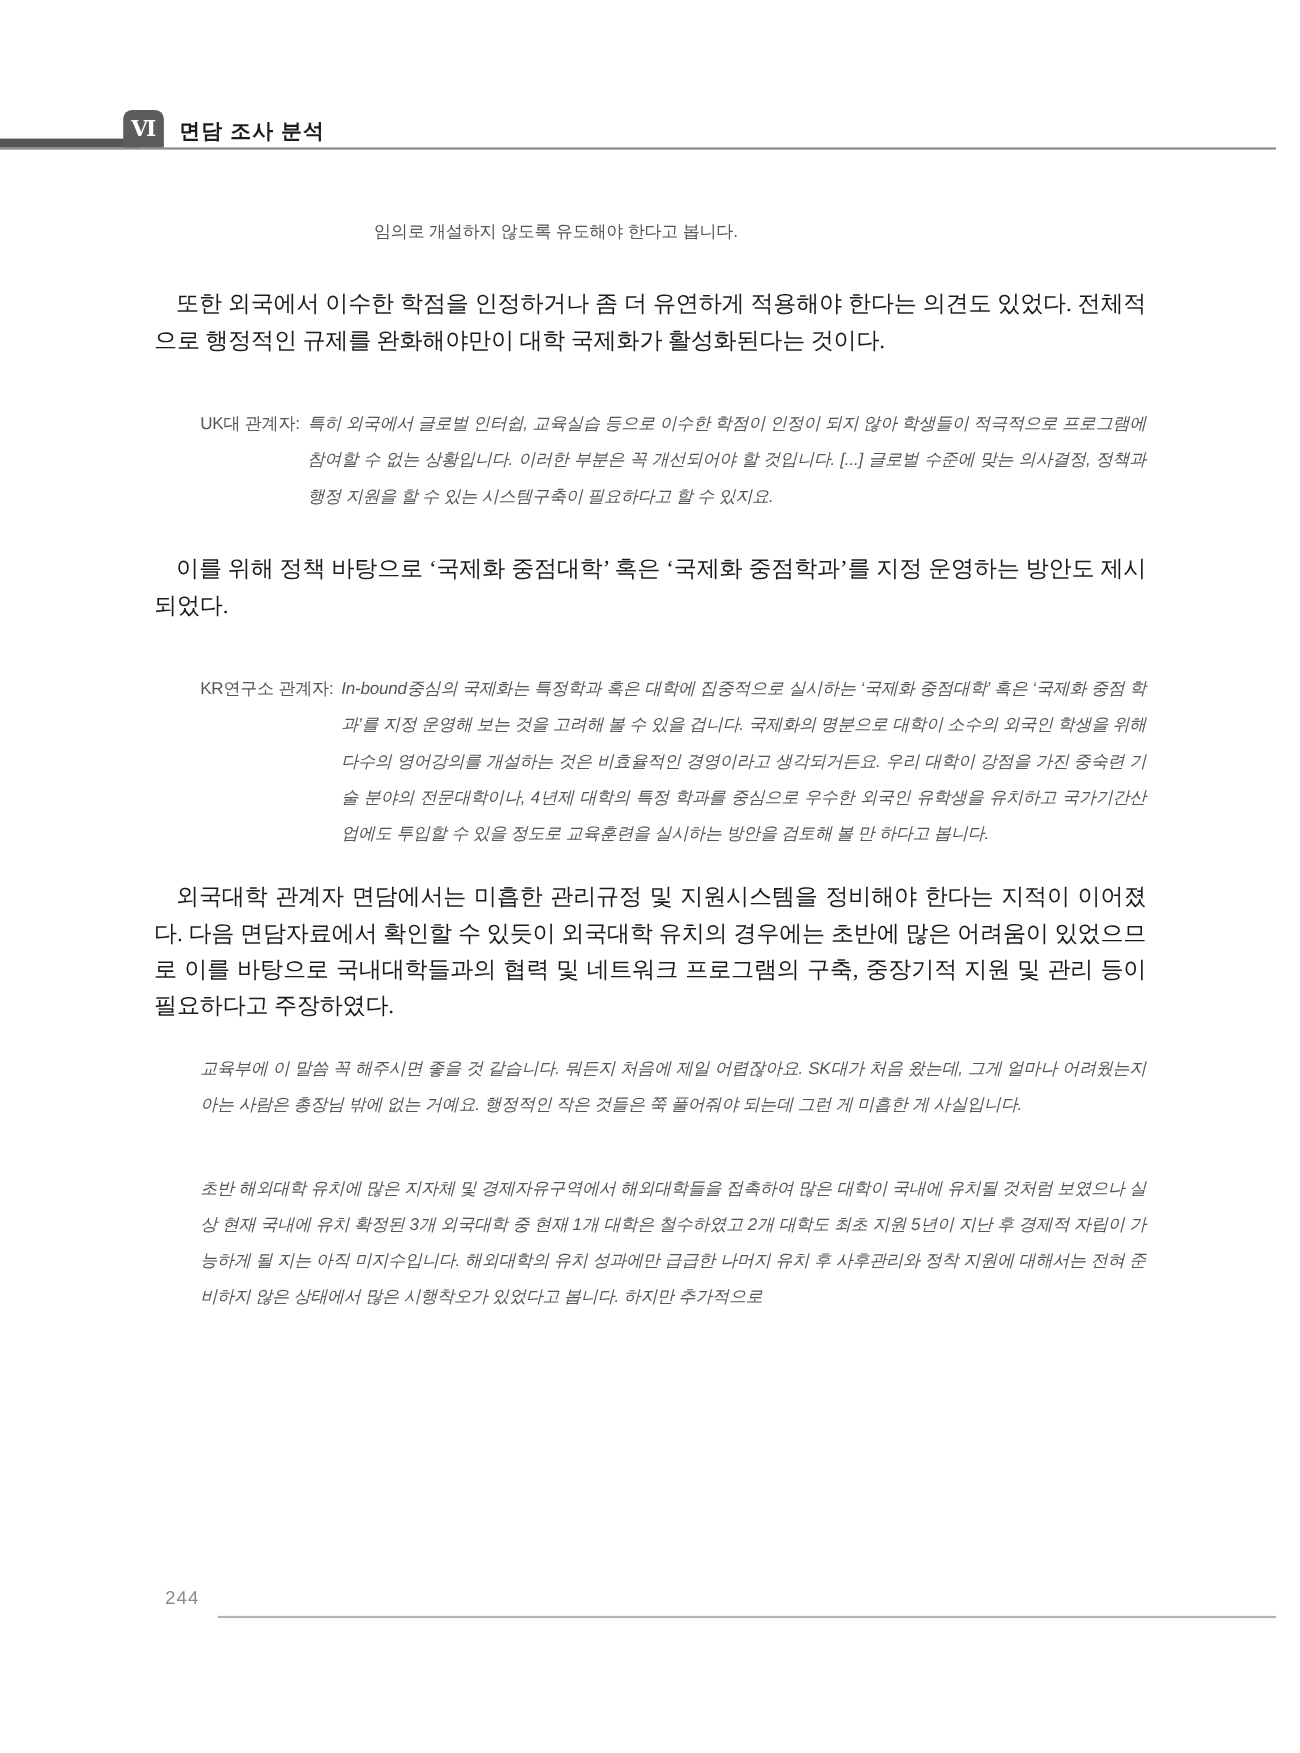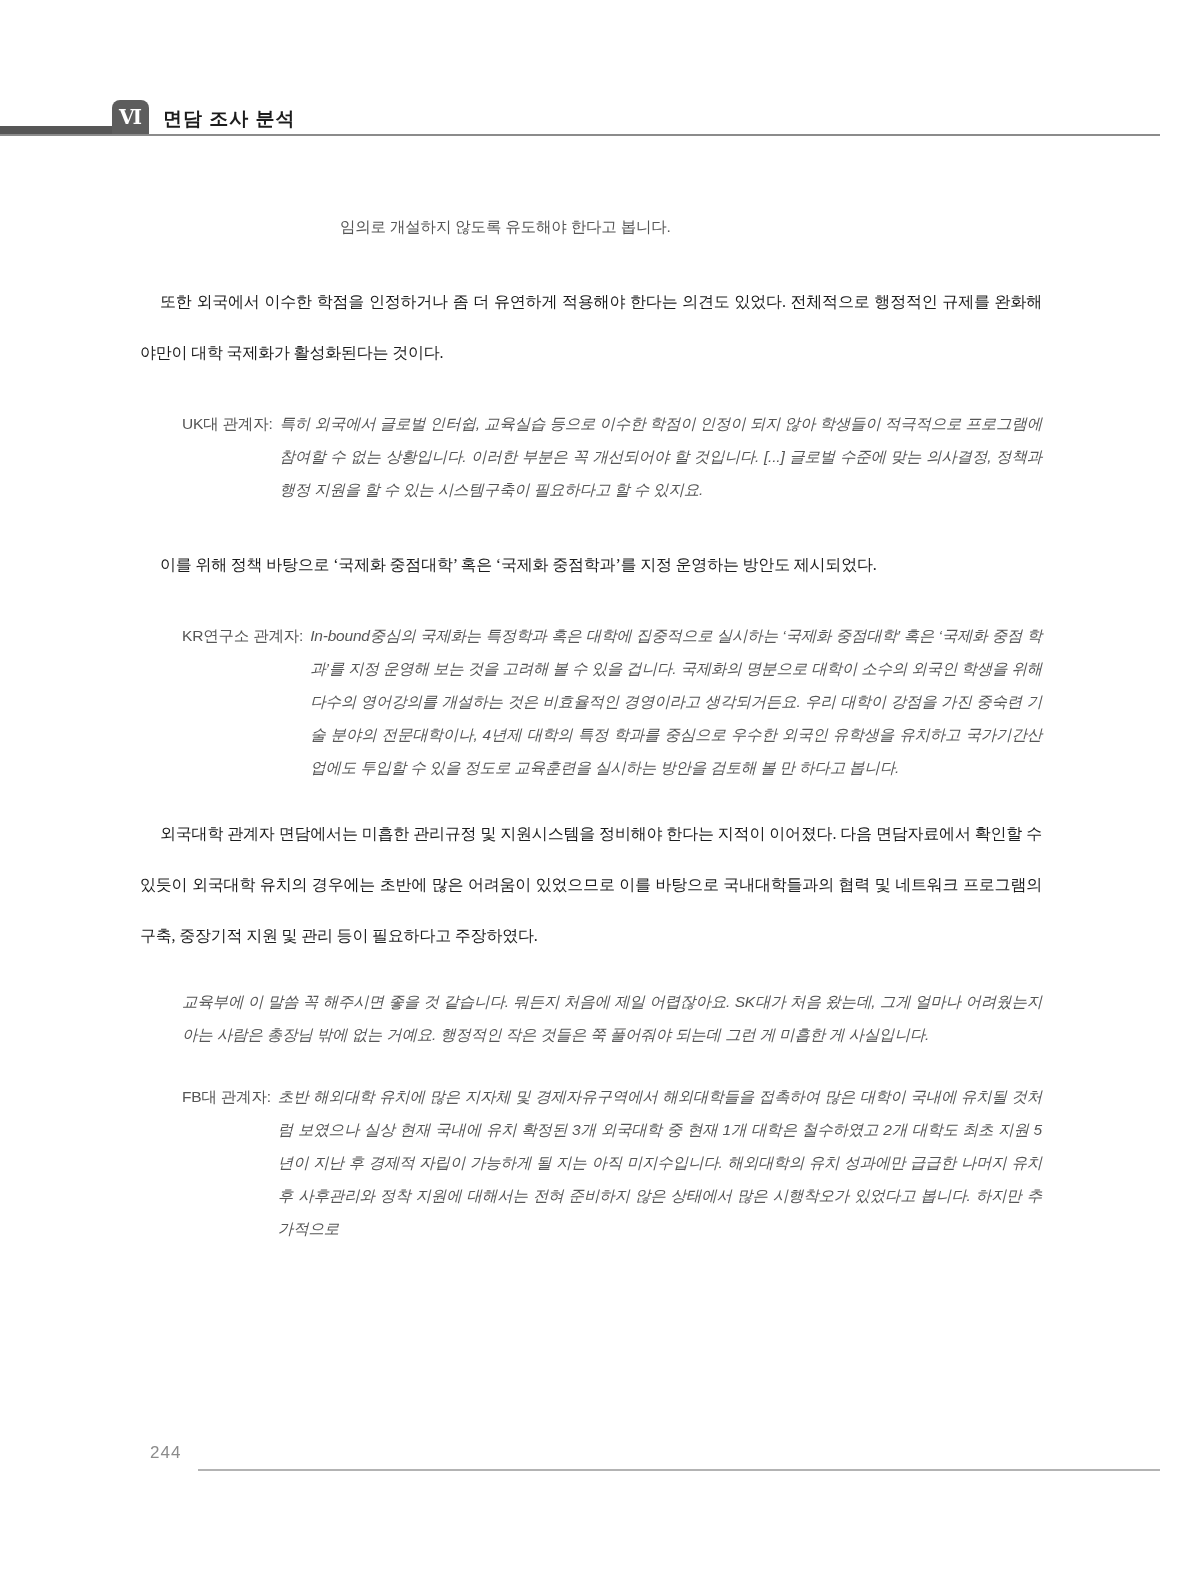--- a/index.html
+++ b/index.html
@@ -32,39 +32,39 @@
   .hdr-title{
     position:absolute;top:106px;left:163px;
     font-size:19px;font-weight:600;color:#1c1c1c;
     letter-spacing:1px;
     text-align:center;
   }
   
   .content{
     position:absolute;top:136px;left:0;
     width:1182px;
-    padding:16px 140px 0 140px;
+    padding:0 140px 0 140px;
     box-sizing:border-box;
   }
   .quote-tail{
     margin-top:58px;
     padding-left:200px;
     font-size:15.5px;line-height:33px;color:#555555;
     letter-spacing:-0.2px;
   }
   .para{
     margin-top:33px;
     font-family:"Liberation Serif","DejaVu Serif",serif;
-    font-size:16px;line-height:51px;color:#1b1b1b;
+    font-size:21px;line-height:33px;color:#1b1b1b;
     text-align:justify;
     text-indent:20px;
     letter-spacing:-0.2px;
   }
   .quote{
-    margin-top:29px;
+    margin-top:43px;
     padding-left:42px;
     display:flex;
     font-size:15.5px;line-height:33px;color:#555555;
     letter-spacing:-0.2px;
   }
   .q-label{white-space:nowrap;padding-right:7px;}
   .q-text{flex:1;text-align:justify;font-style:italic;}
   .tight{margin-top:24px;}
   
   .footer-pagenum{
@@ -106,21 +106,20 @@
       <span class="q-text">In-bound중심의 국제화는 특정학과 혹은 대학에 집중적으로 실시하는 ‘국제화 중점대학’ 혹은 ‘국제화 중점 학과’를 지정 운영해 보는 것을 고려해 볼 수 있을 겁니다. 국제화의 명분으로 대학이 소수의 외국인 학생을 위해 다수의 영어강의를 개설하는 것은 비효율적인 경영이라고 생각되거든요. 우리 대학이 강점을 가진 중숙련 기술 분야의 전문대학이나, 4년제 대학의 특정 학과를 중심으로 우수한 외국인 유학생을 유치하고 국가기간산업에도 투입할 수 있을 정도로 교육훈련을 실시하는 방안을 검토해 볼 만 하다고 봅니다.</span>
     </div>
 
     <div class="para tight">외국대학 관계자 면담에서는 미흡한 관리규정 및 지원시스템을 정비해야 한다는 지적이 이어졌다. 다음 면담자료에서 확인할 수 있듯이 외국대학 유치의 경우에는 초반에 많은 어려움이 있었으므로 이를 바탕으로 국내대학들과의 협력 및 네트워크 프로그램의 구축, 중장기적 지원 및 관리 등이 필요하다고 주장하였다.</div>
 
     <div class="quote tight">
       <span class="q-text">교육부에 이 말씀 꼭 해주시면 좋을 것 같습니다. 뭐든지 처음에 제일 어렵잖아요. SK대가 처음 왔는데, 그게 얼마나 어려웠는지 아는 사람은 총장님 밖에 없는 거예요. 행정적인 작은 것들은 쭉 풀어줘야 되는데 그런 게 미흡한 게 사실입니다.</span>
     </div>
 
     <div class="quote">
-      <span class="q-label">FB대 관계자:</span>
       <span class="q-text">초반 해외대학 유치에 많은 지자체 및 경제자유구역에서 해외대학들을 접촉하여 많은 대학이 국내에 유치될 것처럼 보였으나 실상 현재 국내에 유치 확정된 3개 외국대학 중 현재 1개 대학은 철수하였고 2개 대학도 최초 지원 5년이 지난 후 경제적 자립이 가능하게 될 지는 아직 미지수입니다. 해외대학의 유치 성과에만 급급한 나머지 유치 후 사후관리와 정착 지원에 대해서는 전혀 준비하지 않은 상태에서 많은 시행착오가 있었다고 봅니다. 하지만 추가적으로</span>
     </div>
 
   </div>
 
   <div class="footer-pagenum">244</div>
   <div class="footer-line"></div>
 
 </div>
 

